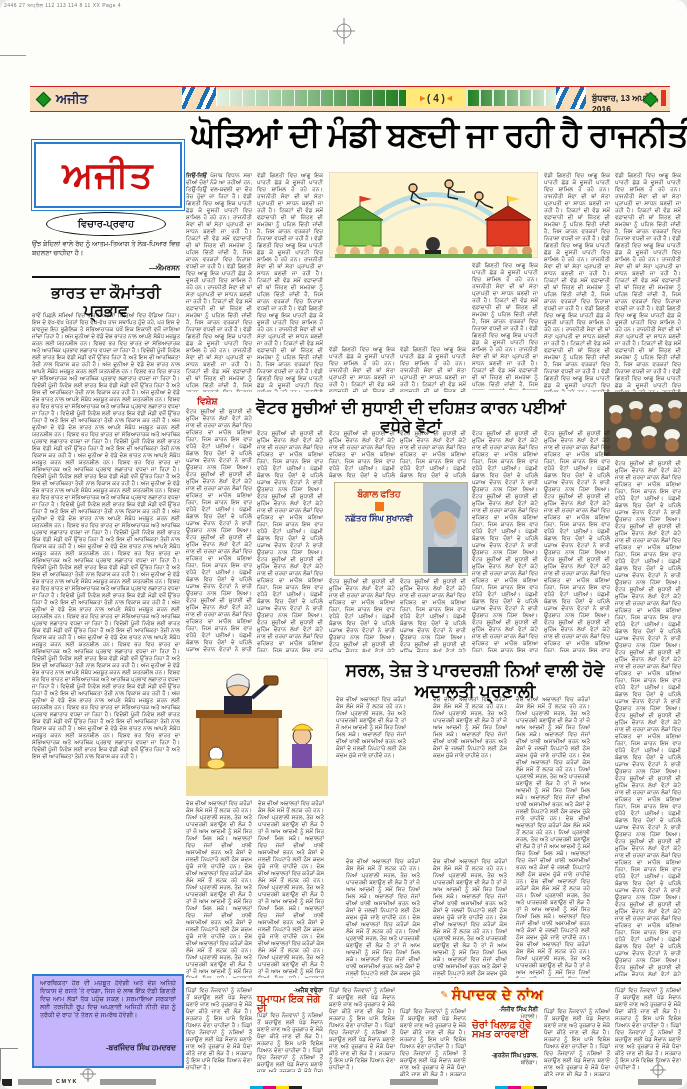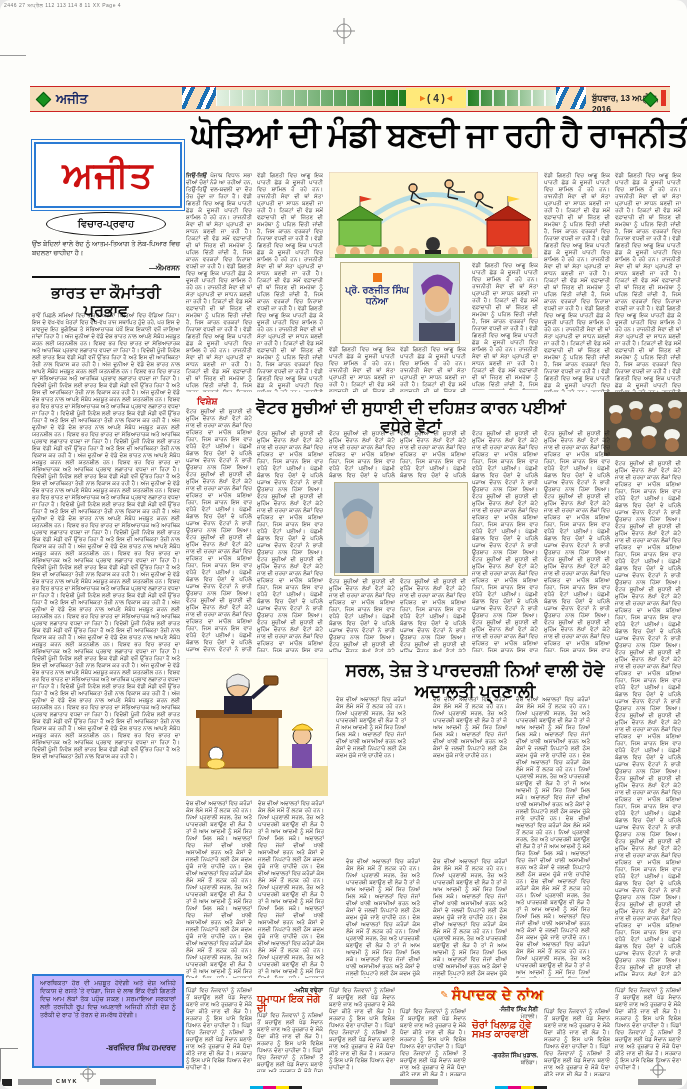--- a/index.html
+++ b/index.html
@@ -137,33 +137,20 @@
       <circle cx="124" cy="80" r="5" fill="#f2c28f"></circle>
         <circle cx="139" cy="79" r="5" fill="#d89a64"></circle>
         <circle cx="154" cy="81" r="5" fill="#f2c28f"></circle>
       <circle cx="169" cy="79" r="5" fill="#e8b07a"></circle>
         <circle cx="184" cy="80" r="5" fill="#f2c28f"></circle>
         <circle cx="198" cy="79" r="5" fill="#d89a64"></circle>
       <rect x="6" y="82" width="197" height="4" fill="#6fae4f"></rect>
     </g>
   </svg>
 
-  <div class="abs byline-box" style="left:340px;top:262px;width:118px;height:80px;">
-    <div style="flex:1;padding-top:8px;">
-      <div class="orange-sq"></div>
-      <div class="byline-title" style="color:#1a2a78;font-size:9.5px;">ਪ੍ਰੋ. ਰਣਜੀਤ ਸਿੰਘ ਧਨੇਆ</div>
-    </div>
-    <svg width="46" height="78" viewBox="0 0 46 78">
-      <rect width="46" height="78" fill="#cfd8e2"></rect>
-      <path d="M8 22 Q23 2 40 20 L38 32 Q23 22 10 32 Z" fill="#7a3fa0"></path>
-      <ellipse cx="24" cy="36" rx="12" ry="13" fill="#e8b98a"></ellipse>
-      <path d="M12 44 Q24 62 38 44 L38 56 Q24 66 12 56 Z" fill="#bfc6cc"></path>
-      <rect x="6" y="60" width="36" height="18" fill="#4a4f66"></rect>
-    </svg>
-  </div>
   <div class="abs body-text" style="left:472px;top:262px;width:66px;height:128px;"><span>ਵੱਡੀ ਗਿਣਤੀ ਵਿਚ ਆਗੂ ਇਕ ਪਾਰਟੀ ਛੱਡ ਕੇ ਦੂਸਰੀ ਪਾਰਟੀ ਵਿਚ ਸ਼ਾਮਿਲ ਹੋ ਰਹੇ ਹਨ। ਰਾਜਨੀਤੀ ਸੇਵਾ ਦੀ ਥਾਂ ਸੱਤਾ ਪ੍ਰਾਪਤੀ ਦਾ ਸਾਧਨ ਬਣਦੀ ਜਾ ਰਹੀ ਹੈ। ਟਿਕਟਾਂ ਦੀ ਵੰਡ ਸਮੇਂ ਵਫ਼ਾਦਾਰੀ ਦੀ ਥਾਂ ਜਿੱਤਣ ਦੀ ਸਮਰੱਥਾ ਨੂੰ ਪਹਿਲ ਦਿੱਤੀ ਜਾਂਦੀ ਹੈ, ਜਿਸ ਕਾਰਨ ਵਰਕਰਾਂ ਵਿਚ ਨਿਰਾਸ਼ਾ ਵਧਦੀ ਜਾ ਰਹੀ ਹੈ। ਵੱਡੀ ਗਿਣਤੀ ਵਿਚ ਆਗੂ ਇਕ ਪਾਰਟੀ ਛੱਡ ਕੇ ਦੂਸਰੀ ਪਾਰਟੀ ਵਿਚ ਸ਼ਾਮਿਲ ਹੋ ਰਹੇ ਹਨ। ਰਾਜਨੀਤੀ ਸੇਵਾ ਦੀ ਥਾਂ ਸੱਤਾ ਪ੍ਰਾਪਤੀ ਦਾ ਸਾਧਨ ਬਣਦੀ ਜਾ ਰਹੀ ਹੈ। ਟਿਕਟਾਂ ਦੀ ਵੰਡ ਸਮੇਂ ਵਫ਼ਾਦਾਰੀ ਦੀ ਥਾਂ ਜਿੱਤਣ ਦੀ ਸਮਰੱਥਾ ਨੂੰ ਪਹਿਲ ਦਿੱਤੀ ਜਾਂਦੀ ਹੈ, ਜਿਸ ਕਾਰਨ ਵਰਕਰਾਂ ਵਿਚ ਨਿਰਾਸ਼ਾ ਵਧਦੀ ਜਾ ਰਹੀ ਹੈ। ਵੱਡੀ ਗਿਣਤੀ ਵਿਚ ਆਗੂ ਇਕ ਪਾਰਟੀ ਛੱਡ ਕੇ ਦੂਸਰੀ ਪਾਰਟੀ ਵਿਚ ਸ਼ਾਮਿਲ ਹੋ ਰਹੇ ਹਨ। ਰਾਜਨੀਤੀ ਸੇਵਾ ਦੀ ਥਾਂ ਸੱਤਾ ਪ੍ਰਾਪਤੀ ਦਾ ਸਾਧਨ ਬਣਦੀ ਜਾ ਰਹੀ ਹੈ। ਟਿਕਟਾਂ ਦੀ ਵੰਡ ਸਮੇਂ ਵਫ਼ਾਦਾਰੀ ਦੀ ਥਾਂ ਜਿੱਤਣ ਦੀ ਸਮਰੱਥਾ ਨੂੰ ਪਹਿਲ ਦਿੱਤੀ ਜਾਂਦੀ ਹੈ, ਜਿਸ ਕਾਰਨ ਵਰਕਰਾਂ ਵਿਚ ਨਿਰਾਸ਼ਾ ਵਧਦੀ ਜਾ ਰਹੀ ਹੈ।</span></div>
   <div class="abs body-text" style="left:329px;top:346px;width:66px;height:46px;"><span>ਵੱਡੀ ਗਿਣਤੀ ਵਿਚ ਆਗੂ ਇਕ ਪਾਰਟੀ ਛੱਡ ਕੇ ਦੂਸਰੀ ਪਾਰਟੀ ਵਿਚ ਸ਼ਾਮਿਲ ਹੋ ਰਹੇ ਹਨ। ਰਾਜਨੀਤੀ ਸੇਵਾ ਦੀ ਥਾਂ ਸੱਤਾ ਪ੍ਰਾਪਤੀ ਦਾ ਸਾਧਨ ਬਣਦੀ ਜਾ ਰਹੀ ਹੈ। ਟਿਕਟਾਂ ਦੀ ਵੰਡ ਸਮੇਂ ਵਫ਼ਾਦਾਰੀ ਦੀ ਥਾਂ ਜਿੱਤਣ ਦੀ ਸਮਰੱਥਾ ਨੂੰ ਪਹਿਲ ਦਿੱਤੀ ਜਾਂਦੀ ਹੈ, ਜਿਸ ਕਾਰਨ ਵਰਕਰਾਂ ਵਿਚ ਨਿਰਾਸ਼ਾ ਵਧਦੀ ਜਾ ਰਹੀ ਹੈ।</span></div>
   <div class="abs body-text" style="left:400px;top:346px;width:66px;height:46px;"><span>ਵੱਡੀ ਗਿਣਤੀ ਵਿਚ ਆਗੂ ਇਕ ਪਾਰਟੀ ਛੱਡ ਕੇ ਦੂਸਰੀ ਪਾਰਟੀ ਵਿਚ ਸ਼ਾਮਿਲ ਹੋ ਰਹੇ ਹਨ। ਰਾਜਨੀਤੀ ਸੇਵਾ ਦੀ ਥਾਂ ਸੱਤਾ ਪ੍ਰਾਪਤੀ ਦਾ ਸਾਧਨ ਬਣਦੀ ਜਾ ਰਹੀ ਹੈ। ਟਿਕਟਾਂ ਦੀ ਵੰਡ ਸਮੇਂ ਵਫ਼ਾਦਾਰੀ ਦੀ ਥਾਂ ਜਿੱਤਣ ਦੀ ਸਮਰੱਥਾ ਨੂੰ ਪਹਿਲ ਦਿੱਤੀ ਜਾਂਦੀ ਹੈ, ਜਿਸ ਕਾਰਨ ਵਰਕਰਾਂ ਵਿਚ ਨਿਰਾਸ਼ਾ ਵਧਦੀ ਜਾ ਰਹੀ ਹੈ।</span></div>
   <div class="abs body-text" style="left:544px;top:172px;width:66px;height:220px;"><span>ਵੱਡੀ ਗਿਣਤੀ ਵਿਚ ਆਗੂ ਇਕ ਪਾਰਟੀ ਛੱਡ ਕੇ ਦੂਸਰੀ ਪਾਰਟੀ ਵਿਚ ਸ਼ਾਮਿਲ ਹੋ ਰਹੇ ਹਨ। ਰਾਜਨੀਤੀ ਸੇਵਾ ਦੀ ਥਾਂ ਸੱਤਾ ਪ੍ਰਾਪਤੀ ਦਾ ਸਾਧਨ ਬਣਦੀ ਜਾ ਰਹੀ ਹੈ। ਟਿਕਟਾਂ ਦੀ ਵੰਡ ਸਮੇਂ ਵਫ਼ਾਦਾਰੀ ਦੀ ਥਾਂ ਜਿੱਤਣ ਦੀ ਸਮਰੱਥਾ ਨੂੰ ਪਹਿਲ ਦਿੱਤੀ ਜਾਂਦੀ ਹੈ, ਜਿਸ ਕਾਰਨ ਵਰਕਰਾਂ ਵਿਚ ਨਿਰਾਸ਼ਾ ਵਧਦੀ ਜਾ ਰਹੀ ਹੈ। ਵੱਡੀ ਗਿਣਤੀ ਵਿਚ ਆਗੂ ਇਕ ਪਾਰਟੀ ਛੱਡ ਕੇ ਦੂਸਰੀ ਪਾਰਟੀ ਵਿਚ ਸ਼ਾਮਿਲ ਹੋ ਰਹੇ ਹਨ। ਰਾਜਨੀਤੀ ਸੇਵਾ ਦੀ ਥਾਂ ਸੱਤਾ ਪ੍ਰਾਪਤੀ ਦਾ ਸਾਧਨ ਬਣਦੀ ਜਾ ਰਹੀ ਹੈ। ਟਿਕਟਾਂ ਦੀ ਵੰਡ ਸਮੇਂ ਵਫ਼ਾਦਾਰੀ ਦੀ ਥਾਂ ਜਿੱਤਣ ਦੀ ਸਮਰੱਥਾ ਨੂੰ ਪਹਿਲ ਦਿੱਤੀ ਜਾਂਦੀ ਹੈ, ਜਿਸ ਕਾਰਨ ਵਰਕਰਾਂ ਵਿਚ ਨਿਰਾਸ਼ਾ ਵਧਦੀ ਜਾ ਰਹੀ ਹੈ। ਵੱਡੀ ਗਿਣਤੀ ਵਿਚ ਆਗੂ ਇਕ ਪਾਰਟੀ ਛੱਡ ਕੇ ਦੂਸਰੀ ਪਾਰਟੀ ਵਿਚ ਸ਼ਾਮਿਲ ਹੋ ਰਹੇ ਹਨ। ਰਾਜਨੀਤੀ ਸੇਵਾ ਦੀ ਥਾਂ ਸੱਤਾ ਪ੍ਰਾਪਤੀ ਦਾ ਸਾਧਨ ਬਣਦੀ ਜਾ ਰਹੀ ਹੈ। ਟਿਕਟਾਂ ਦੀ ਵੰਡ ਸਮੇਂ ਵਫ਼ਾਦਾਰੀ ਦੀ ਥਾਂ ਜਿੱਤਣ ਦੀ ਸਮਰੱਥਾ ਨੂੰ ਪਹਿਲ ਦਿੱਤੀ ਜਾਂਦੀ ਹੈ, ਜਿਸ ਕਾਰਨ ਵਰਕਰਾਂ ਵਿਚ ਨਿਰਾਸ਼ਾ ਵਧਦੀ ਜਾ ਰਹੀ ਹੈ। ਵੱਡੀ ਗਿਣਤੀ ਵਿਚ ਆਗੂ ਇਕ ਪਾਰਟੀ ਛੱਡ ਕੇ ਦੂਸਰੀ ਪਾਰਟੀ ਵਿਚ ਸ਼ਾਮਿਲ ਹੋ ਰਹੇ ਹਨ। ਰਾਜਨੀਤੀ ਸੇਵਾ ਦੀ ਥਾਂ ਸੱਤਾ ਪ੍ਰਾਪਤੀ ਦਾ ਸਾਧਨ ਬਣਦੀ ਜਾ ਰਹੀ ਹੈ। ਟਿਕਟਾਂ ਦੀ ਵੰਡ ਸਮੇਂ ਵਫ਼ਾਦਾਰੀ ਦੀ ਥਾਂ ਜਿੱਤਣ ਦੀ ਸਮਰੱਥਾ ਨੂੰ ਪਹਿਲ ਦਿੱਤੀ ਜਾਂਦੀ ਹੈ, ਜਿਸ ਕਾਰਨ ਵਰਕਰਾਂ ਵਿਚ ਨਿਰਾਸ਼ਾ ਵਧਦੀ ਜਾ ਰਹੀ ਹੈ।</span></div>
   <div class="abs body-text" style="left:615px;top:172px;width:66px;height:220px;"><span>ਵੱਡੀ ਗਿਣਤੀ ਵਿਚ ਆਗੂ ਇਕ ਪਾਰਟੀ ਛੱਡ ਕੇ ਦੂਸਰੀ ਪਾਰਟੀ ਵਿਚ ਸ਼ਾਮਿਲ ਹੋ ਰਹੇ ਹਨ। ਰਾਜਨੀਤੀ ਸੇਵਾ ਦੀ ਥਾਂ ਸੱਤਾ ਪ੍ਰਾਪਤੀ ਦਾ ਸਾਧਨ ਬਣਦੀ ਜਾ ਰਹੀ ਹੈ। ਟਿਕਟਾਂ ਦੀ ਵੰਡ ਸਮੇਂ ਵਫ਼ਾਦਾਰੀ ਦੀ ਥਾਂ ਜਿੱਤਣ ਦੀ ਸਮਰੱਥਾ ਨੂੰ ਪਹਿਲ ਦਿੱਤੀ ਜਾਂਦੀ ਹੈ, ਜਿਸ ਕਾਰਨ ਵਰਕਰਾਂ ਵਿਚ ਨਿਰਾਸ਼ਾ ਵਧਦੀ ਜਾ ਰਹੀ ਹੈ। ਵੱਡੀ ਗਿਣਤੀ ਵਿਚ ਆਗੂ ਇਕ ਪਾਰਟੀ ਛੱਡ ਕੇ ਦੂਸਰੀ ਪਾਰਟੀ ਵਿਚ ਸ਼ਾਮਿਲ ਹੋ ਰਹੇ ਹਨ। ਰਾਜਨੀਤੀ ਸੇਵਾ ਦੀ ਥਾਂ ਸੱਤਾ ਪ੍ਰਾਪਤੀ ਦਾ ਸਾਧਨ ਬਣਦੀ ਜਾ ਰਹੀ ਹੈ। ਟਿਕਟਾਂ ਦੀ ਵੰਡ ਸਮੇਂ ਵਫ਼ਾਦਾਰੀ ਦੀ ਥਾਂ ਜਿੱਤਣ ਦੀ ਸਮਰੱਥਾ ਨੂੰ ਪਹਿਲ ਦਿੱਤੀ ਜਾਂਦੀ ਹੈ, ਜਿਸ ਕਾਰਨ ਵਰਕਰਾਂ ਵਿਚ ਨਿਰਾਸ਼ਾ ਵਧਦੀ ਜਾ ਰਹੀ ਹੈ। ਵੱਡੀ ਗਿਣਤੀ ਵਿਚ ਆਗੂ ਇਕ ਪਾਰਟੀ ਛੱਡ ਕੇ ਦੂਸਰੀ ਪਾਰਟੀ ਵਿਚ ਸ਼ਾਮਿਲ ਹੋ ਰਹੇ ਹਨ। ਰਾਜਨੀਤੀ ਸੇਵਾ ਦੀ ਥਾਂ ਸੱਤਾ ਪ੍ਰਾਪਤੀ ਦਾ ਸਾਧਨ ਬਣਦੀ ਜਾ ਰਹੀ ਹੈ। ਟਿਕਟਾਂ ਦੀ ਵੰਡ ਸਮੇਂ ਵਫ਼ਾਦਾਰੀ ਦੀ ਥਾਂ ਜਿੱਤਣ ਦੀ ਸਮਰੱਥਾ ਨੂੰ ਪਹਿਲ ਦਿੱਤੀ ਜਾਂਦੀ ਹੈ, ਜਿਸ ਕਾਰਨ ਵਰਕਰਾਂ ਵਿਚ ਨਿਰਾਸ਼ਾ ਵਧਦੀ ਜਾ ਰਹੀ ਹੈ। ਵੱਡੀ ਗਿਣਤੀ ਵਿਚ ਆਗੂ ਇਕ ਪਾਰਟੀ ਛੱਡ ਕੇ ਦੂਸਰੀ ਪਾਰਟੀ ਵਿਚ ਸ਼ਾਮਿਲ ਹੋ ਰਹੇ ਹਨ। ਰਾਜਨੀਤੀ ਸੇਵਾ ਦੀ ਥਾਂ ਸੱਤਾ ਪ੍ਰਾਪਤੀ ਦਾ ਸਾਧਨ ਬਣਦੀ ਜਾ ਰਹੀ ਹੈ। ਟਿਕਟਾਂ ਦੀ ਵੰਡ ਸਮੇਂ ਵਫ਼ਾਦਾਰੀ ਦੀ ਥਾਂ ਜਿੱਤਣ ਦੀ ਸਮਰੱਥਾ ਨੂੰ ਪਹਿਲ ਦਿੱਤੀ ਜਾਂਦੀ ਹੈ, ਜਿਸ ਕਾਰਨ ਵਰਕਰਾਂ ਵਿਚ ਨਿਰਾਸ਼ਾ ਵਧਦੀ ਜਾ ਰਹੀ ਹੈ।</span></div>
 
   <div class="abs label-special" style="left:190px;top:396px;padding-left:7px;">ਵਿਸ਼ੇਸ਼</div>
   <div class="abs body-text" style="left:186px;top:408px;width:66px;height:244px;"><span>ਵੋਟਰ ਸੂਚੀਆਂ ਦੀ ਸੁਧਾਈ ਦੀ ਮੁਹਿੰਮ ਦੌਰਾਨ ਲੱਖਾਂ ਵੋਟਾਂ ਕੱਟੇ ਜਾਣ ਦੀ ਚਰਚਾ ਕਾਰਨ ਲੋਕਾਂ ਵਿਚ ਦਹਿਸ਼ਤ ਦਾ ਮਾਹੌਲ ਬਣਿਆ ਰਿਹਾ, ਜਿਸ ਕਾਰਨ ਇਸ ਵਾਰ ਵਧੇਰੇ ਵੋਟਾਂ ਪਈਆਂ। ਪੱਛਮੀ ਬੰਗਾਲ ਵਿਚ ਚੋਣਾਂ ਦੇ ਪਹਿਲੇ ਪੜਾਅ ਦੌਰਾਨ ਵੋਟਰਾਂ ਨੇ ਭਾਰੀ ਉਤਸ਼ਾਹ ਨਾਲ ਹਿੱਸਾ ਲਿਆ। ਵੋਟਰ ਸੂਚੀਆਂ ਦੀ ਸੁਧਾਈ ਦੀ ਮੁਹਿੰਮ ਦੌਰਾਨ ਲੱਖਾਂ ਵੋਟਾਂ ਕੱਟੇ ਜਾਣ ਦੀ ਚਰਚਾ ਕਾਰਨ ਲੋਕਾਂ ਵਿਚ ਦਹਿਸ਼ਤ ਦਾ ਮਾਹੌਲ ਬਣਿਆ ਰਿਹਾ, ਜਿਸ ਕਾਰਨ ਇਸ ਵਾਰ ਵਧੇਰੇ ਵੋਟਾਂ ਪਈਆਂ। ਪੱਛਮੀ ਬੰਗਾਲ ਵਿਚ ਚੋਣਾਂ ਦੇ ਪਹਿਲੇ ਪੜਾਅ ਦੌਰਾਨ ਵੋਟਰਾਂ ਨੇ ਭਾਰੀ ਉਤਸ਼ਾਹ ਨਾਲ ਹਿੱਸਾ ਲਿਆ। ਵੋਟਰ ਸੂਚੀਆਂ ਦੀ ਸੁਧਾਈ ਦੀ ਮੁਹਿੰਮ ਦੌਰਾਨ ਲੱਖਾਂ ਵੋਟਾਂ ਕੱਟੇ ਜਾਣ ਦੀ ਚਰਚਾ ਕਾਰਨ ਲੋਕਾਂ ਵਿਚ ਦਹਿਸ਼ਤ ਦਾ ਮਾਹੌਲ ਬਣਿਆ ਰਿਹਾ, ਜਿਸ ਕਾਰਨ ਇਸ ਵਾਰ ਵਧੇਰੇ ਵੋਟਾਂ ਪਈਆਂ। ਪੱਛਮੀ ਬੰਗਾਲ ਵਿਚ ਚੋਣਾਂ ਦੇ ਪਹਿਲੇ ਪੜਾਅ ਦੌਰਾਨ ਵੋਟਰਾਂ ਨੇ ਭਾਰੀ ਉਤਸ਼ਾਹ ਨਾਲ ਹਿੱਸਾ ਲਿਆ। ਵੋਟਰ ਸੂਚੀਆਂ ਦੀ ਸੁਧਾਈ ਦੀ ਮੁਹਿੰਮ ਦੌਰਾਨ ਲੱਖਾਂ ਵੋਟਾਂ ਕੱਟੇ ਜਾਣ ਦੀ ਚਰਚਾ ਕਾਰਨ ਲੋਕਾਂ ਵਿਚ ਦਹਿਸ਼ਤ ਦਾ ਮਾਹੌਲ ਬਣਿਆ ਰਿਹਾ, ਜਿਸ ਕਾਰਨ ਇਸ ਵਾਰ ਵਧੇਰੇ ਵੋਟਾਂ ਪਈਆਂ। ਪੱਛਮੀ ਬੰਗਾਲ ਵਿਚ ਚੋਣਾਂ ਦੇ ਪਹਿਲੇ ਪੜਾਅ ਦੌਰਾਨ ਵੋਟਰਾਂ ਨੇ ਭਾਰੀ ਉਤਸ਼ਾਹ ਨਾਲ ਹਿੱਸਾ ਲਿਆ। ਵੋਟਰ ਸੂਚੀਆਂ ਦੀ ਸੁਧਾਈ ਦੀ ਮੁਹਿੰਮ ਦੌਰਾਨ ਲੱਖਾਂ ਵੋਟਾਂ ਕੱਟੇ ਜਾਣ ਦੀ ਚਰਚਾ ਕਾਰਨ ਲੋਕਾਂ ਵਿਚ ਦਹਿਸ਼ਤ ਦਾ ਮਾਹੌਲ ਬਣਿਆ ਰਿਹਾ, ਜਿਸ ਕਾਰਨ ਇਸ ਵਾਰ ਵਧੇਰੇ ਵੋਟਾਂ ਪਈਆਂ। ਪੱਛਮੀ ਬੰਗਾਲ ਵਿਚ ਚੋਣਾਂ ਦੇ ਪਹਿਲੇ ਪੜਾਅ ਦੌਰਾਨ ਵੋਟਰਾਂ ਨੇ ਭਾਰੀ ਉਤਸ਼ਾਹ ਨਾਲ ਹਿੱਸਾ ਲਿਆ।</span></div>
   <div class="abs art-headline" style="left:246px;top:398px;width:316px;font-size:16.5px;">ਵੋਟਰ ਸੂਚੀਆਂ ਦੀ ਸੁਧਾਈ ਦੀ ਦਹਿਸ਼ਤ ਕਾਰਨ ਪਈਆਂ ਵਧੇਰੇ ਵੋਟਾਂ</div>
 
@@ -185,20 +172,25 @@
       <ellipse cx="68" cy="43" rx="8" ry="6" fill="#f4f4ee"></ellipse>
         <ellipse cx="68" cy="53" rx="7" ry="7" fill="#a5754e"></ellipse>
     </g>
   </svg>
 
   <div class="abs body-text" style="left:257px;top:430px;width:66px;height:222px;"><span>ਵੋਟਰ ਸੂਚੀਆਂ ਦੀ ਸੁਧਾਈ ਦੀ ਮੁਹਿੰਮ ਦੌਰਾਨ ਲੱਖਾਂ ਵੋਟਾਂ ਕੱਟੇ ਜਾਣ ਦੀ ਚਰਚਾ ਕਾਰਨ ਲੋਕਾਂ ਵਿਚ ਦਹਿਸ਼ਤ ਦਾ ਮਾਹੌਲ ਬਣਿਆ ਰਿਹਾ, ਜਿਸ ਕਾਰਨ ਇਸ ਵਾਰ ਵਧੇਰੇ ਵੋਟਾਂ ਪਈਆਂ। ਪੱਛਮੀ ਬੰਗਾਲ ਵਿਚ ਚੋਣਾਂ ਦੇ ਪਹਿਲੇ ਪੜਾਅ ਦੌਰਾਨ ਵੋਟਰਾਂ ਨੇ ਭਾਰੀ ਉਤਸ਼ਾਹ ਨਾਲ ਹਿੱਸਾ ਲਿਆ। ਵੋਟਰ ਸੂਚੀਆਂ ਦੀ ਸੁਧਾਈ ਦੀ ਮੁਹਿੰਮ ਦੌਰਾਨ ਲੱਖਾਂ ਵੋਟਾਂ ਕੱਟੇ ਜਾਣ ਦੀ ਚਰਚਾ ਕਾਰਨ ਲੋਕਾਂ ਵਿਚ ਦਹਿਸ਼ਤ ਦਾ ਮਾਹੌਲ ਬਣਿਆ ਰਿਹਾ, ਜਿਸ ਕਾਰਨ ਇਸ ਵਾਰ ਵਧੇਰੇ ਵੋਟਾਂ ਪਈਆਂ। ਪੱਛਮੀ ਬੰਗਾਲ ਵਿਚ ਚੋਣਾਂ ਦੇ ਪਹਿਲੇ ਪੜਾਅ ਦੌਰਾਨ ਵੋਟਰਾਂ ਨੇ ਭਾਰੀ ਉਤਸ਼ਾਹ ਨਾਲ ਹਿੱਸਾ ਲਿਆ। ਵੋਟਰ ਸੂਚੀਆਂ ਦੀ ਸੁਧਾਈ ਦੀ ਮੁਹਿੰਮ ਦੌਰਾਨ ਲੱਖਾਂ ਵੋਟਾਂ ਕੱਟੇ ਜਾਣ ਦੀ ਚਰਚਾ ਕਾਰਨ ਲੋਕਾਂ ਵਿਚ ਦਹਿਸ਼ਤ ਦਾ ਮਾਹੌਲ ਬਣਿਆ ਰਿਹਾ, ਜਿਸ ਕਾਰਨ ਇਸ ਵਾਰ ਵਧੇਰੇ ਵੋਟਾਂ ਪਈਆਂ। ਪੱਛਮੀ ਬੰਗਾਲ ਵਿਚ ਚੋਣਾਂ ਦੇ ਪਹਿਲੇ ਪੜਾਅ ਦੌਰਾਨ ਵੋਟਰਾਂ ਨੇ ਭਾਰੀ ਉਤਸ਼ਾਹ ਨਾਲ ਹਿੱਸਾ ਲਿਆ। ਵੋਟਰ ਸੂਚੀਆਂ ਦੀ ਸੁਧਾਈ ਦੀ ਮੁਹਿੰਮ ਦੌਰਾਨ ਲੱਖਾਂ ਵੋਟਾਂ ਕੱਟੇ ਜਾਣ ਦੀ ਚਰਚਾ ਕਾਰਨ ਲੋਕਾਂ ਵਿਚ ਦਹਿਸ਼ਤ ਦਾ ਮਾਹੌਲ ਬਣਿਆ ਰਿਹਾ, ਜਿਸ ਕਾਰਨ ਇਸ ਵਾਰ ਵਧੇਰੇ ਵੋਟਾਂ ਪਈਆਂ। ਪੱਛਮੀ ਬੰਗਾਲ ਵਿਚ ਚੋਣਾਂ ਦੇ ਪਹਿਲੇ ਪੜਾਅ ਦੌਰਾਨ ਵੋਟਰਾਂ ਨੇ ਭਾਰੀ ਉਤਸ਼ਾਹ ਨਾਲ ਹਿੱਸਾ ਲਿਆ।</span></div>
   <div class="abs body-text" style="left:329px;top:430px;width:66px;height:48px;"><span>ਵੋਟਰ ਸੂਚੀਆਂ ਦੀ ਸੁਧਾਈ ਦੀ ਮੁਹਿੰਮ ਦੌਰਾਨ ਲੱਖਾਂ ਵੋਟਾਂ ਕੱਟੇ ਜਾਣ ਦੀ ਚਰਚਾ ਕਾਰਨ ਲੋਕਾਂ ਵਿਚ ਦਹਿਸ਼ਤ ਦਾ ਮਾਹੌਲ ਬਣਿਆ ਰਿਹਾ, ਜਿਸ ਕਾਰਨ ਇਸ ਵਾਰ ਵਧੇਰੇ ਵੋਟਾਂ ਪਈਆਂ। ਪੱਛਮੀ ਬੰਗਾਲ ਵਿਚ ਚੋਣਾਂ ਦੇ ਪਹਿਲੇ ਪੜਾਅ ਦੌਰਾਨ ਵੋਟਰਾਂ ਨੇ ਭਾਰੀ ਉਤਸ਼ਾਹ ਨਾਲ ਹਿੱਸਾ ਲਿਆ।</span></div>
   <div class="abs body-text" style="left:400px;top:430px;width:66px;height:48px;"><span>ਵੋਟਰ ਸੂਚੀਆਂ ਦੀ ਸੁਧਾਈ ਦੀ ਮੁਹਿੰਮ ਦੌਰਾਨ ਲੱਖਾਂ ਵੋਟਾਂ ਕੱਟੇ ਜਾਣ ਦੀ ਚਰਚਾ ਕਾਰਨ ਲੋਕਾਂ ਵਿਚ ਦਹਿਸ਼ਤ ਦਾ ਮਾਹੌਲ ਬਣਿਆ ਰਿਹਾ, ਜਿਸ ਕਾਰਨ ਇਸ ਵਾਰ ਵਧੇਰੇ ਵੋਟਾਂ ਪਈਆਂ। ਪੱਛਮੀ ਬੰਗਾਲ ਵਿਚ ਚੋਣਾਂ ਦੇ ਪਹਿਲੇ ਪੜਾਅ ਦੌਰਾਨ ਵੋਟਰਾਂ ਨੇ ਭਾਰੀ ਉਤਸ਼ਾਹ ਨਾਲ ਹਿੱਸਾ ਲਿਆ।</span></div>
 
   <div class="abs byline-box" style="left:334px;top:482px;width:132px;height:92px;">
+    <div style="flex:1;padding-top:6px;">
+      <div class="byline-title" style="color:#c42200;font-size:9px;">ਬੰਗਾਲ ਫਤਿਹ</div>
+      <div class="orange-sq"></div>
+      <div class="byline-title" style="color:#1a2a78;font-size:8.5px;">ਨਛੱਤਰ ਸਿੰਘ ਸੁਖਾਨਵੀ</div>
+    </div>
     <svg width="44" height="90" viewBox="0 0 44 90">
       <rect width="44" height="90" fill="#b9c6cf"></rect>
       <path d="M7 26 Q22 6 38 24 L36 36 Q22 26 9 36 Z" fill="#8fa3b5"></path>
       <ellipse cx="22" cy="40" rx="11" ry="12" fill="#d9b28c"></ellipse>
       <path d="M11 48 Q22 64 34 48 L34 60 Q22 70 11 60 Z" fill="#cfd4d8"></path>
       <rect x="5" y="64" width="34" height="26" fill="#5a6b7a"></rect>
     </svg>
   </div>
   <div class="abs body-text" style="left:329px;top:578px;width:66px;height:74px;"><span>ਵੋਟਰ ਸੂਚੀਆਂ ਦੀ ਸੁਧਾਈ ਦੀ ਮੁਹਿੰਮ ਦੌਰਾਨ ਲੱਖਾਂ ਵੋਟਾਂ ਕੱਟੇ ਜਾਣ ਦੀ ਚਰਚਾ ਕਾਰਨ ਲੋਕਾਂ ਵਿਚ ਦਹਿਸ਼ਤ ਦਾ ਮਾਹੌਲ ਬਣਿਆ ਰਿਹਾ, ਜਿਸ ਕਾਰਨ ਇਸ ਵਾਰ ਵਧੇਰੇ ਵੋਟਾਂ ਪਈਆਂ। ਪੱਛਮੀ ਬੰਗਾਲ ਵਿਚ ਚੋਣਾਂ ਦੇ ਪਹਿਲੇ ਪੜਾਅ ਦੌਰਾਨ ਵੋਟਰਾਂ ਨੇ ਭਾਰੀ ਉਤਸ਼ਾਹ ਨਾਲ ਹਿੱਸਾ ਲਿਆ। ਵੋਟਰ ਸੂਚੀਆਂ ਦੀ ਸੁਧਾਈ ਦੀ ਮੁਹਿੰਮ ਦੌਰਾਨ ਲੱਖਾਂ ਵੋਟਾਂ ਕੱਟੇ ਜਾਣ ਦੀ ਚਰਚਾ ਕਾਰਨ ਲੋਕਾਂ ਵਿਚ ਦਹਿਸ਼ਤ ਦਾ ਮਾਹੌਲ ਬਣਿਆ ਰਿਹਾ, ਜਿਸ ਕਾਰਨ ਇਸ ਵਾਰ ਵਧੇਰੇ ਵੋਟਾਂ ਪਈਆਂ। ਪੱਛਮੀ ਬੰਗਾਲ ਵਿਚ ਚੋਣਾਂ ਦੇ ਪਹਿਲੇ ਪੜਾਅ ਦੌਰਾਨ ਵੋਟਰਾਂ ਨੇ ਭਾਰੀ ਉਤਸ਼ਾਹ ਨਾਲ ਹਿੱਸਾ ਲਿਆ।</span></div>
   <div class="abs body-text" style="left:400px;top:578px;width:66px;height:74px;"><span>ਵੋਟਰ ਸੂਚੀਆਂ ਦੀ ਸੁਧਾਈ ਦੀ ਮੁਹਿੰਮ ਦੌਰਾਨ ਲੱਖਾਂ ਵੋਟਾਂ ਕੱਟੇ ਜਾਣ ਦੀ ਚਰਚਾ ਕਾਰਨ ਲੋਕਾਂ ਵਿਚ ਦਹਿਸ਼ਤ ਦਾ ਮਾਹੌਲ ਬਣਿਆ ਰਿਹਾ, ਜਿਸ ਕਾਰਨ ਇਸ ਵਾਰ ਵਧੇਰੇ ਵੋਟਾਂ ਪਈਆਂ। ਪੱਛਮੀ ਬੰਗਾਲ ਵਿਚ ਚੋਣਾਂ ਦੇ ਪਹਿਲੇ ਪੜਾਅ ਦੌਰਾਨ ਵੋਟਰਾਂ ਨੇ ਭਾਰੀ ਉਤਸ਼ਾਹ ਨਾਲ ਹਿੱਸਾ ਲਿਆ। ਵੋਟਰ ਸੂਚੀਆਂ ਦੀ ਸੁਧਾਈ ਦੀ ਮੁਹਿੰਮ ਦੌਰਾਨ ਲੱਖਾਂ ਵੋਟਾਂ ਕੱਟੇ ਜਾਣ ਦੀ ਚਰਚਾ ਕਾਰਨ ਲੋਕਾਂ ਵਿਚ ਦਹਿਸ਼ਤ ਦਾ ਮਾਹੌਲ ਬਣਿਆ ਰਿਹਾ, ਜਿਸ ਕਾਰਨ ਇਸ ਵਾਰ ਵਧੇਰੇ ਵੋਟਾਂ ਪਈਆਂ। ਪੱਛਮੀ ਬੰਗਾਲ ਵਿਚ ਚੋਣਾਂ ਦੇ ਪਹਿਲੇ ਪੜਾਅ ਦੌਰਾਨ ਵੋਟਰਾਂ ਨੇ ਭਾਰੀ ਉਤਸ਼ਾਹ ਨਾਲ ਹਿੱਸਾ ਲਿਆ।</span></div>

